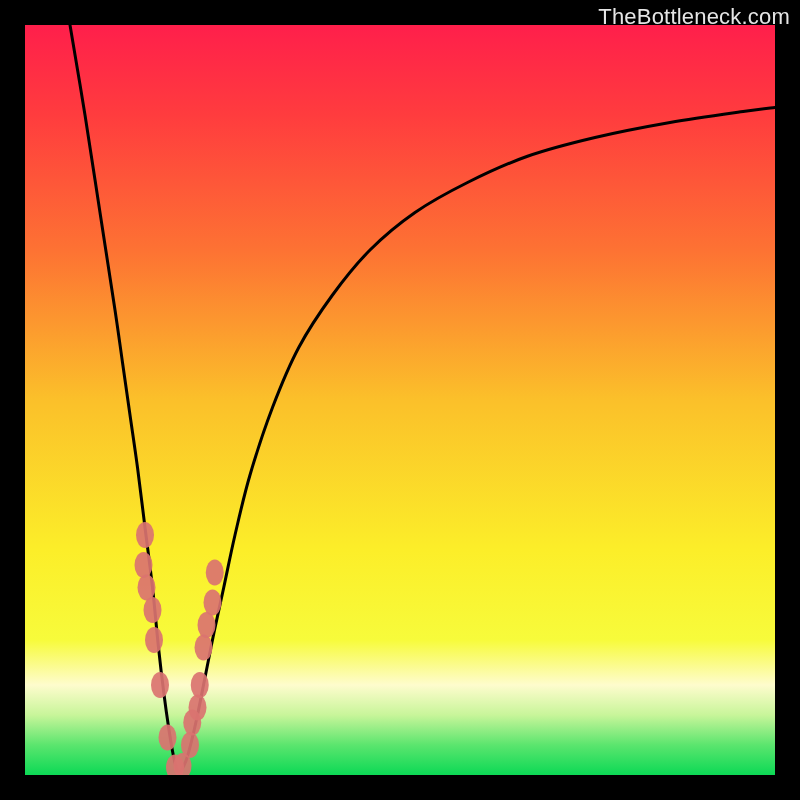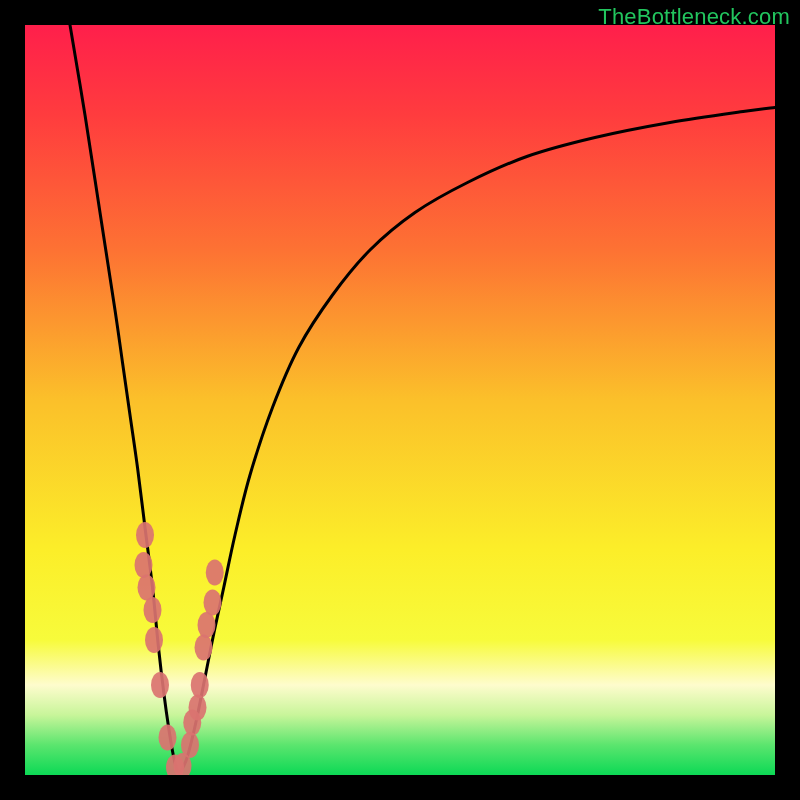--- a/index.html
+++ b/index.html
@@ -32,21 +32,21 @@
   .curves {
     position: absolute;
     inset: 0;
   }
   .watermark {
     position: absolute;
     top: 4px;
     right: 10px;
     font-size: 22px;
     font-weight: 500;
-    color: #22c55e;
+    color: #e5e5e5;
     letter-spacing: 0.2px;
     user-select: none;
   }
 </style>
 </head>
 <body>
 
 <div class="frame">
   <div class="plot">
     <svg class="gradient" viewBox="0 0 750 750" preserveAspectRatio="none">

